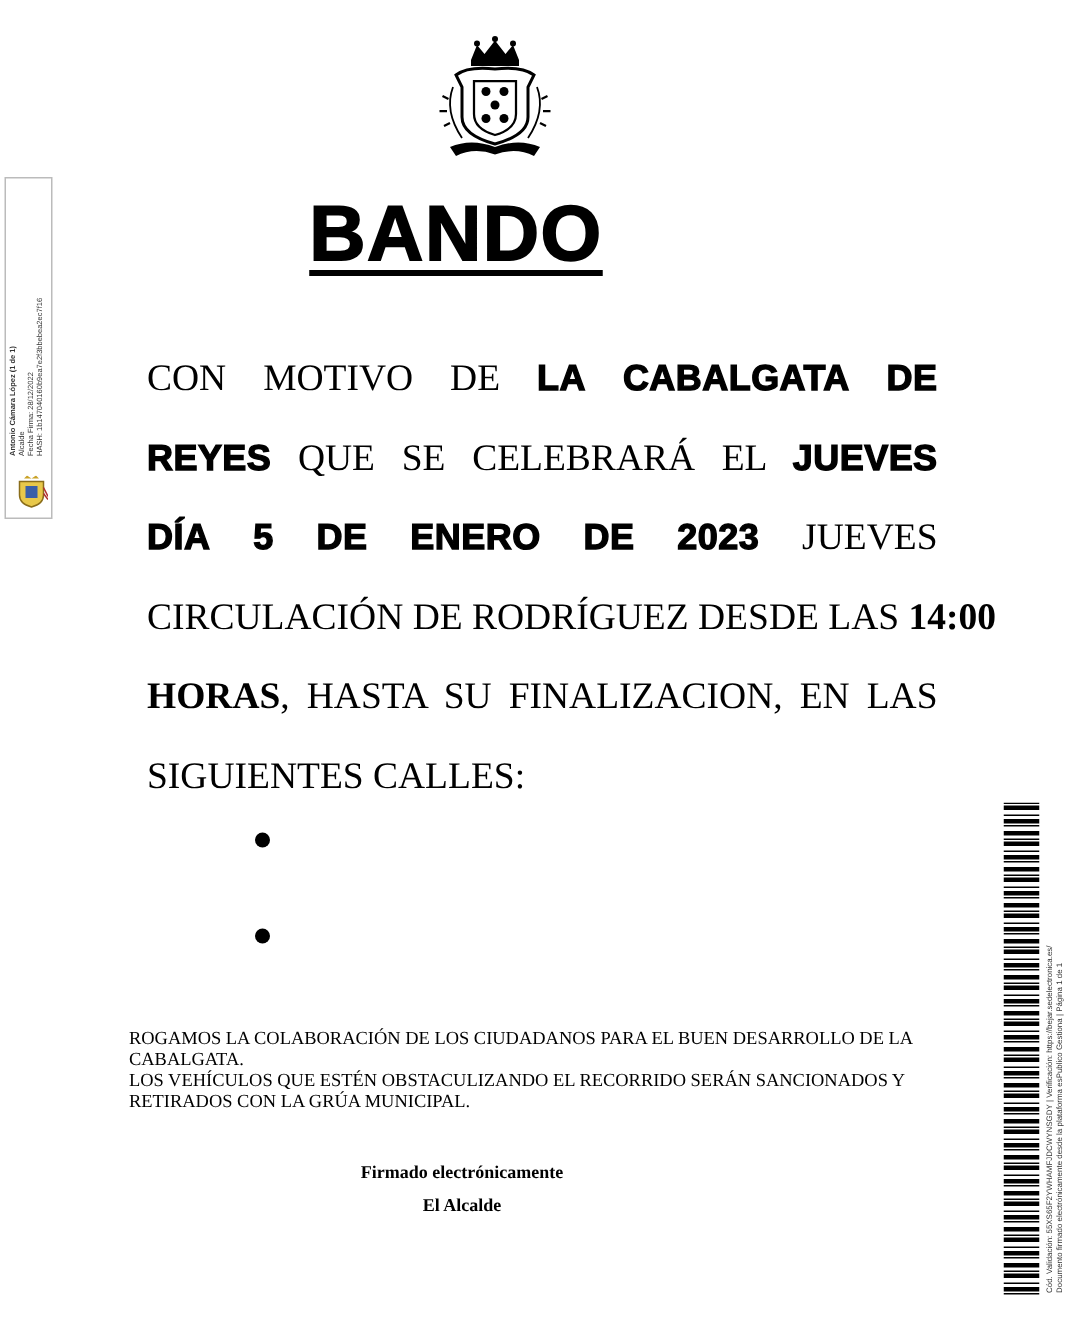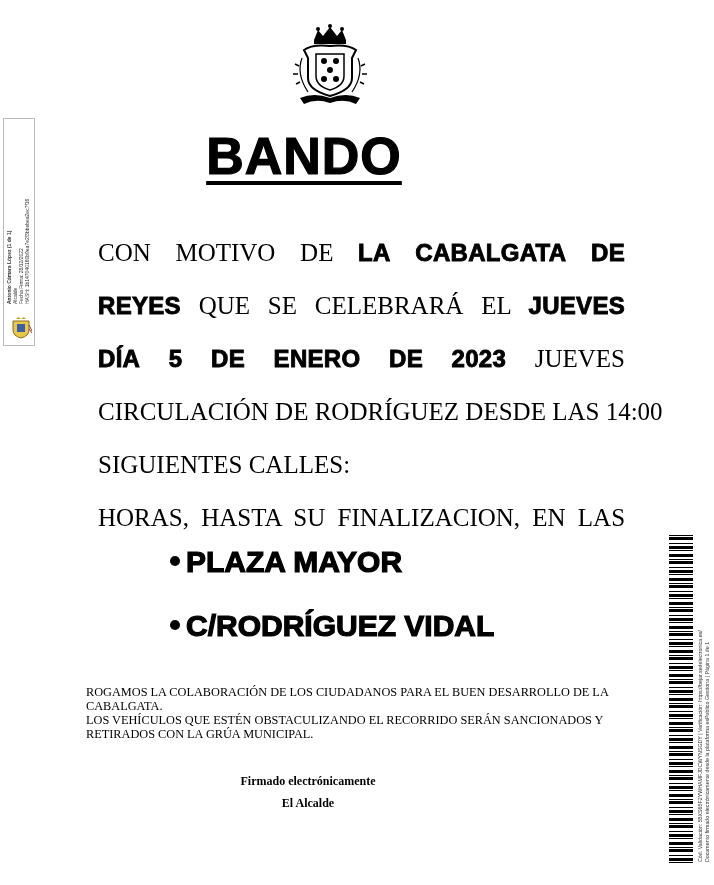--- a/index.html
+++ b/index.html
@@ -7,21 +7,21 @@
     .crest { position: absolute; left: 290px; top: 24px; width: 80px; height: 82px; }
     .sidebar { position: absolute; left: 3px; top: 118px; width: 32px; height: 228px; border: 1px solid #bbb; box-sizing: border-box; }
     .sidebar .stext { position: absolute; left: 2px; top: 185px; transform-origin: 0 0; transform: rotate(-90deg); white-space: nowrap; font-family: "Liberation Sans", sans-serif; font-size: 5px; line-height: 6px; color: #333; }
     .sidebar .sicon { position: absolute; left: 6px; top: 198px; width: 22px; height: 22px; }
     .title { position: absolute; left: 0; width: 608px; top: 126px; text-align: center; }
     .title span { font-family: "Liberation Sans", sans-serif; font-weight: 900; font-size: 52px; letter-spacing: 1px; text-decoration: underline; text-decoration-thickness: 4px; text-underline-offset: 7px; -webkit-text-stroke: 1.2px #000; }
     .body { position: absolute; left: 98px; width: 527px; top: 226px; font-family: "Liberation Serif", serif; font-size: 25px; line-height: 53px; text-align: justify; text-align-last: left; }
     .body .line { display: block; text-align: justify; text-align-last: justify; height: 53px; white-space: nowrap; }
     .body .line.last { text-align-last: left; }
     .sans { font-family: "Liberation Sans", sans-serif; font-weight: bold; -webkit-text-stroke: 0.9px #000; font-size: 24px; letter-spacing: 0.3px; }
-    .b { font-weight: normal; }
+    .b { font-weight: bold; }
     .streets { position: absolute; left: 170px; top: 540px; font-family: "Liberation Sans", sans-serif; font-weight: bold; font-size: 30px; -webkit-text-stroke: 1.2px #000; }
     .streets .st { height: 64px; line-height: 44px; white-space: nowrap; }
     .streets .dot { display: inline-block; width: 10px; height: 10px; border-radius: 50%; background: #000; margin-right: 6px; vertical-align: middle; position: relative; top: -3px; }
     .notes { position: absolute; left: 86px; top: 685px; width: 527px; font-family: "Liberation Serif", serif; font-size: 12.3px; line-height: 14px; }
     .sign { position: absolute; left: 0; width: 616px; text-align: center; font-family: "Liberation Serif", serif; font-weight: bold; font-size: 12px; }
     .barcode { position: absolute; left: 669px; top: 535px; width: 24px; height: 330px; }
     .bctext { position: absolute; left: 697px; top: 862px; transform-origin: 0 0; transform: rotate(-90deg); white-space: nowrap; font-family: "Liberation Sans", sans-serif; font-size: 5.3px; line-height: 6.5px; color: #333; }
   </style>
 </head>
 <body>
@@ -65,27 +65,27 @@
   </svg>
 </div>
 
 <div class="title"><span>BANDO</span></div>
 
 <div class="body" id="body">
     <span class="line"><span>CON</span> <span>MOTIVO</span> <span>DE</span> <span class="sans">LA</span> <span class="sans">CABALGATA</span> <span class="sans">DE</span> </span>
     <span class="line"><span class="sans">REYES</span> <span>QUE</span> <span>SE</span> <span>CELEBRARÁ</span> <span>EL</span> <span class="sans">JUEVES</span> </span>
     <span class="line"><span class="sans">DÍA</span> <span class="sans">5</span> <span class="sans">DE</span> <span class="sans">ENERO</span> <span class="sans">DE</span> <span class="sans">2023</span> <span>JUEVES</span> </span>
     <span class="line"><span>CIRCULACIÓN</span> <span>DE</span> <span>RODRÍGUEZ</span> <span>DESDE</span> <span>LAS</span> <span class="b">14:00</span> </span>
+    <span class="line"><span class="b">HORAS</span><span>,</span> <span>HASTA</span> <span>SU</span> <span>FINALIZACION,</span> <span>EN</span> <span>LAS</span> </span>
     <span class="line last"><span>SIGUIENTES</span> <span>CALLES:</span> </span>
-    <span class="line"><span class="b">HORAS</span><span>,</span> <span>HASTA</span> <span>SU</span> <span>FINALIZACION,</span> <span>EN</span> <span>LAS</span> </span>
   </div>
 
 <div class="streets">
-  <div class="st"><span class="dot"></span><span>PLAZA MAYOR</span></div>
-  <div class="st"><span class="dot"></span><span>C/RODRÍGUEZ VIDAL</span></div>
+  <div class="st"><span class="dot"></span></div>
+  <div class="st"><span class="dot"></span></div>
 </div>
 
 <div class="notes">
   <div>ROGAMOS LA COLABORACIÓN DE LOS CIUDADANOS PARA EL BUEN DESARROLLO DE LA CABALGATA.</div>
   <div>LOS VEHÍCULOS QUE ESTÉN OBSTACULIZANDO EL RECORRIDO SERÁN SANCIONADOS Y RETIRADOS CON LA GRÚA MUNICIPAL.</div>
 </div>
 
 <div class="sign" style="top:774px">Firmado electrónicamente</div>
 <div class="sign" style="top:796px">El Alcalde</div>
 

